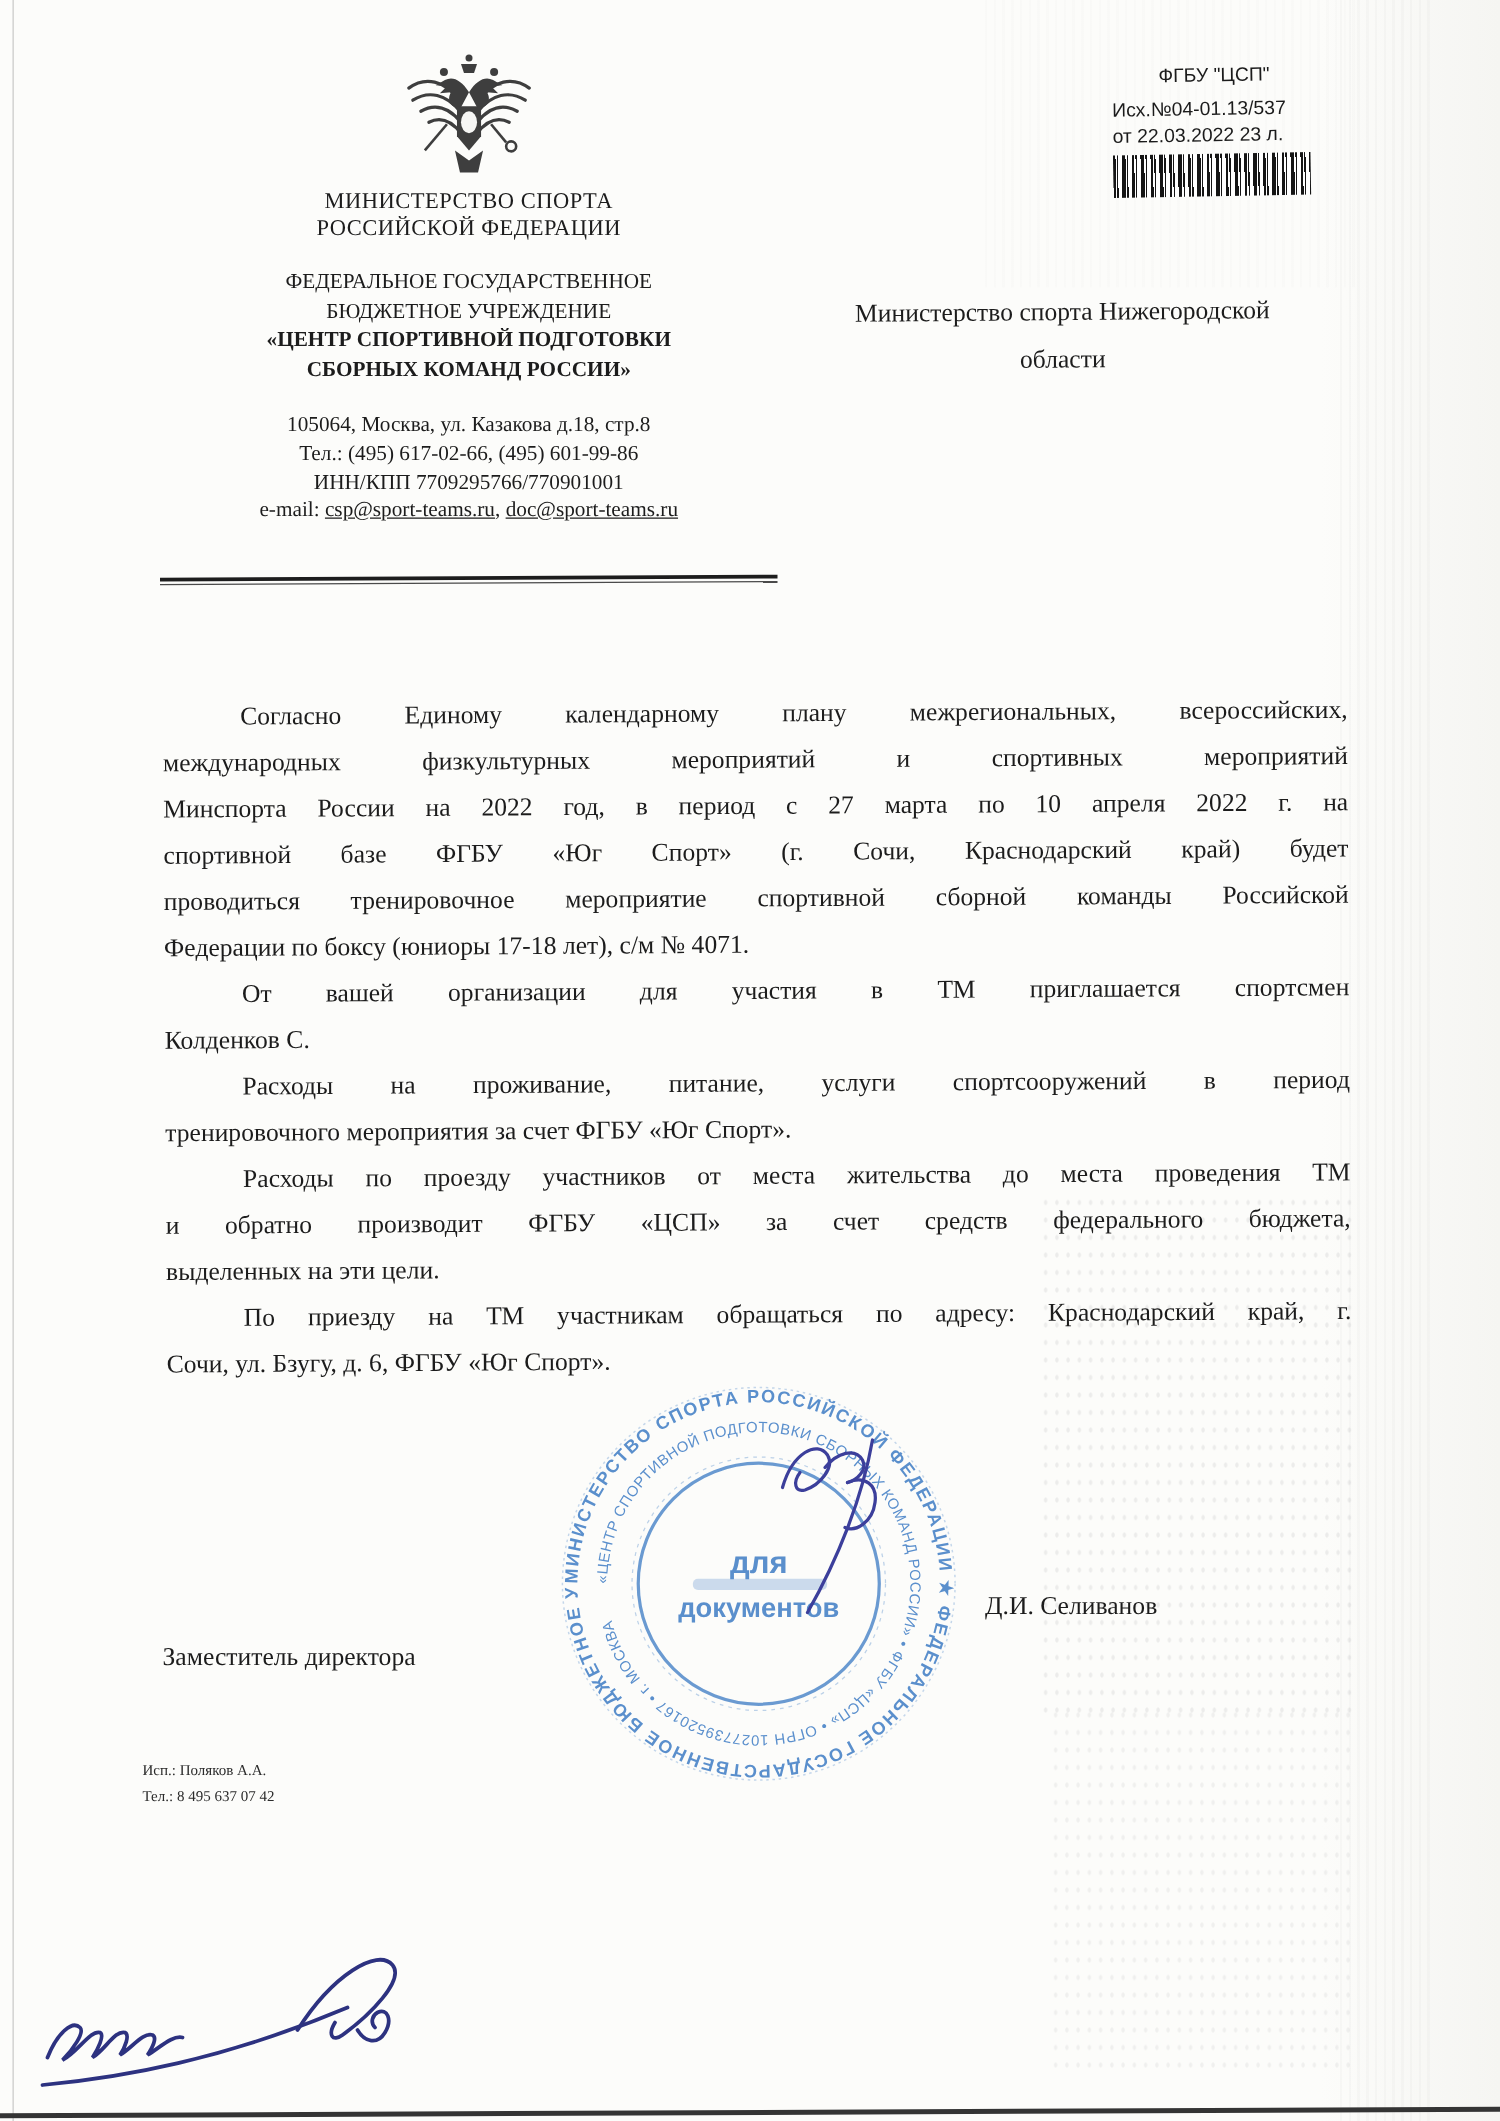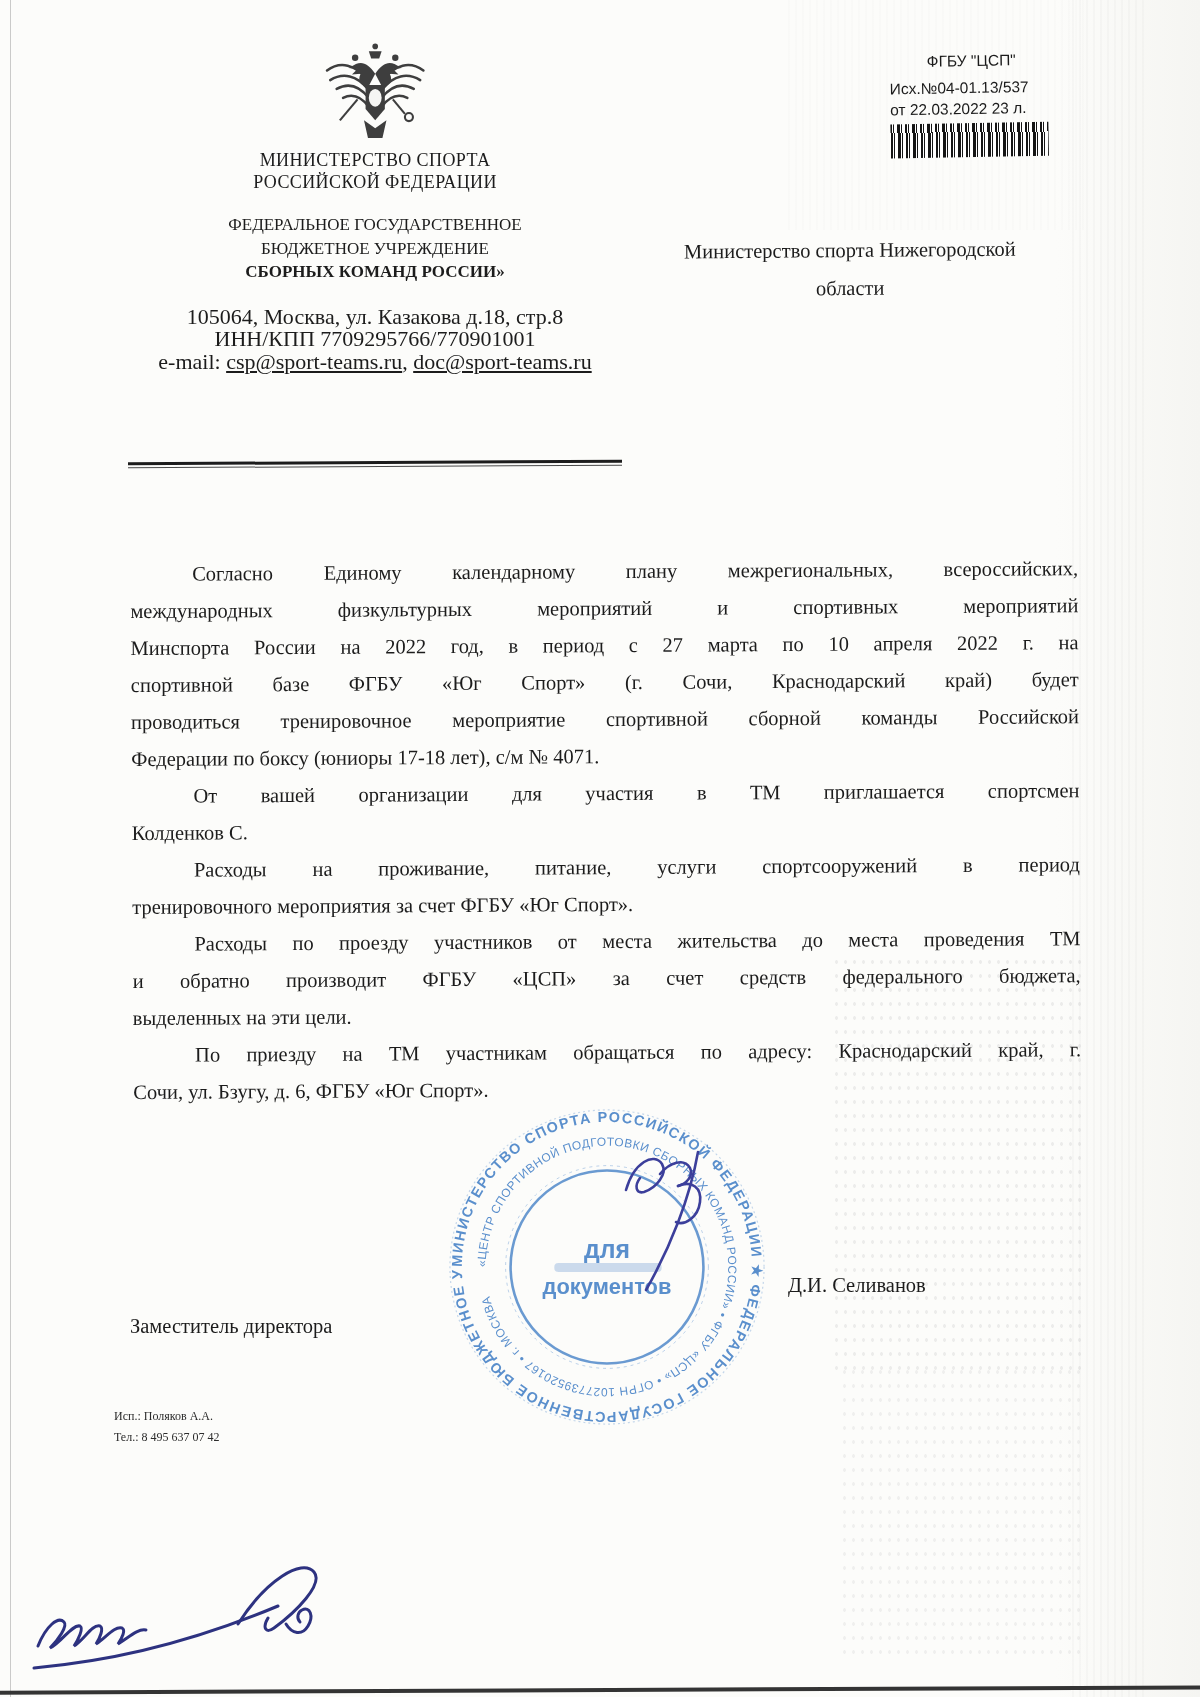--- a/index.html
+++ b/index.html
@@ -16,21 +16,21 @@
   .noise{position:absolute;pointer-events:none;}
   .noise.streaks{background:repeating-linear-gradient(90deg,rgba(70,70,70,.05) 0 2px,transparent 2px 7px);}
   .noise.dots{background-image:radial-gradient(rgba(50,50,60,.18) 1px,transparent 1.6px);background-size:9px 14px;}
   
   .letterhead{position:absolute;left:128px;top:40px;width:494px;text-align:center;}
   .lh-eagle{height:108px;margin-bottom:2px;}
   .lh-eagle svg{height:106px;}
   .lh-ministry{font-size:18px;line-height:21.5px;font-weight:normal;letter-spacing:.4px;}
   .lh-orgtype{margin-top:20px;font-size:17px;line-height:23.5px;}
   .lh-orgname{font-weight:bold;}
-  .lh-contacts{margin-top:22px;font-size:22px;line-height:22.8px;font-family:Liberation Serif, serif;}
+  .lh-contacts{margin-top:22px;font-size:17px;line-height:22.8px;font-family:Liberation Serif, serif;}
   .lh-contacts .em{text-decoration:underline;}
   .separator{position:absolute;left:128px;top:461px;width:494px;height:2px;
     border-top:3px solid #1d1d1d;border-bottom:1.5px solid #4a4a4a;transform:rotate(-0.3deg);}
   
   .regstamp{position:absolute;left:890px;top:50px;width:164px;
     font-family:"Liberation Sans", sans-serif;font-size:15.5px;line-height:21px;color:#1b1b1b;
     transform:rotate(-1deg);}
   .regstamp .org{text-align:center;margin-bottom:6px;}
   .regstamp .num,.regstamp .date{text-align:left;font-style:italic;font-style:normal;}
   .barcode{margin-top:4px;width:158px;height:34px;
@@ -95,24 +95,26 @@
         </g>
       </svg>
     </div>
     <div class="lh-ministry">
       <div>МИНИСТЕРСТВО СПОРТА</div>
       <div>РОССИЙСКОЙ ФЕДЕРАЦИИ</div>
     </div>
     <div class="lh-orgtype">
       <div>ФЕДЕРАЛЬНОЕ ГОСУДАРСТВЕННОЕ</div>
       <div>БЮДЖЕТНОЕ УЧРЕЖДЕНИЕ</div>
+      <div class="lh-orgname">«ЦЕНТР СПОРТИВНОЙ ПОДГОТОВКИ</div>
       <div class="lh-orgname">СБОРНЫХ КОМАНД РОССИИ»</div>
     </div>
     <div class="lh-contacts">
       <div>105064, Москва, ул. Казакова д.18, стр.8</div>
+      <div>Тел.: (495) 617-02-66, (495) 601-99-86</div>
       <div>ИНН/КПП 7709295766/770901001</div>
       <div><span>e-mail: </span><span class="em">csp@sport-teams.ru</span><span>, </span><span class="em">doc@sport-teams.ru</span></div>
     </div>
   </div>
   <div class="separator"></div>
 
   <div class="regstamp">
     <div class="org">ФГБУ "ЦСП"</div>
     <div class="num">Исх.№04-01.13/537</div>
     <div class="date">от 22.03.2022 23 л.</div>

